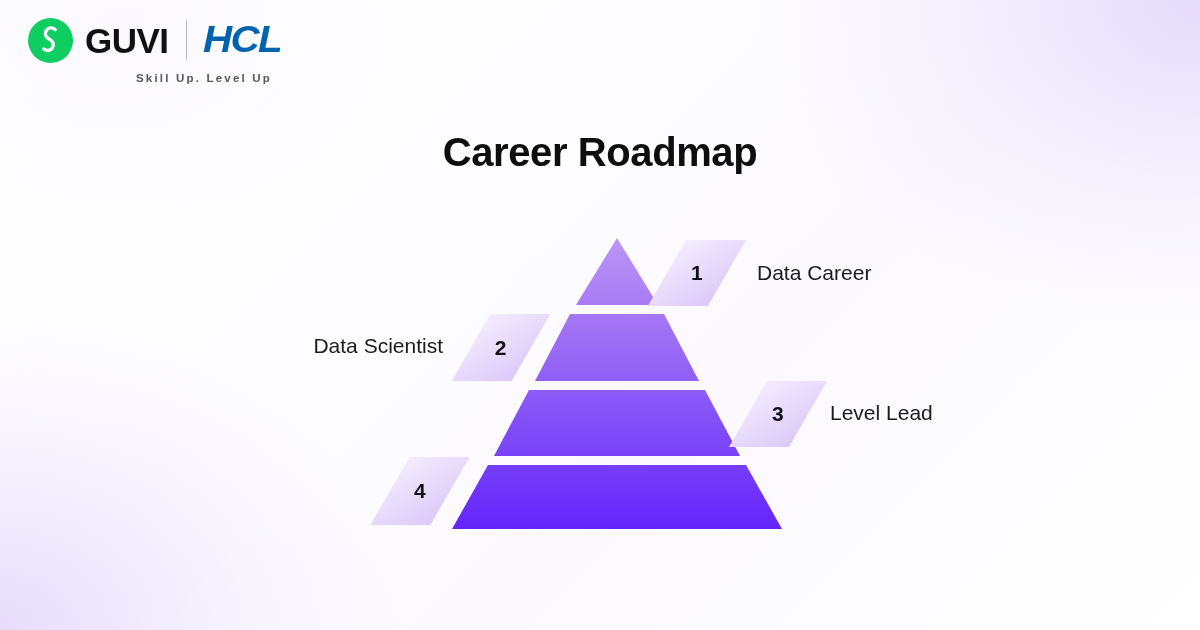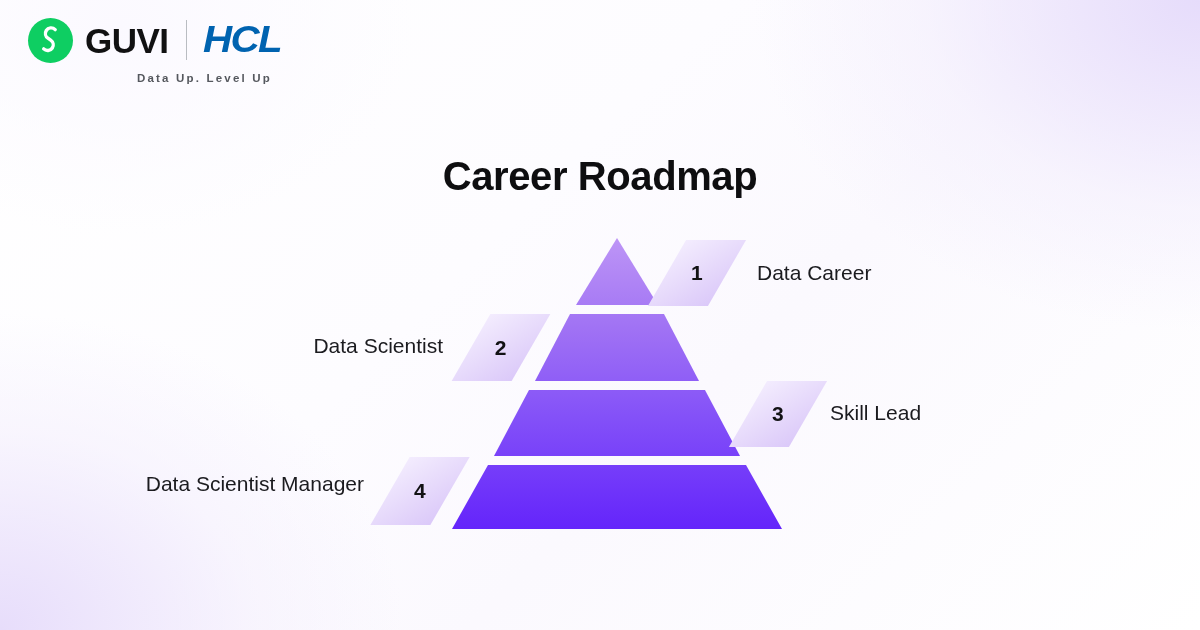--- a/index.html
+++ b/index.html
@@ -86,21 +86,20 @@
   .page-title {
     position: absolute;
     left: 0;
     top: 130px;
     width: 1200px;
     text-align: center;
     font-size: 40px;
     font-weight: 700;
     letter-spacing: -0.4px;
     color: #0e0e10;
-    margin-top: 24px;
   }
 
   
   .pyramid-area {
     position: absolute;
     left: 0;
     top: 0;
     width: 1200px;
     height: 630px;
   }
@@ -148,21 +147,21 @@
         <svg width="26" height="30" viewBox="0 0 26 30" aria-hidden="true">
           <path d="M17.2 4.6c-2.6-2.6-7.0-2.2-8.9 0.9-1.6 2.6-0.9 6.0 1.6 7.7l2.8 1.9
                    c2.6 1.8 3.3 5.3 1.6 7.9-1.9 3.0-6.1 3.4-8.6 0.9" fill="none" stroke="#ffffff" stroke-width="3.4" stroke-linecap="round"></path>
           <circle cx="13" cy="15" r="0" fill="#ffffff"></circle>
         </svg>
       </div>
       <div class="guvi-word">GUVI</div>
       <div class="brand-divider"></div>
       <div class="hcl-word">HCL</div>
     </div>
-    <div class="tagline">Data Up. Level Up</div>
+    <div class="tagline">Skill Up. Level Up</div>
   </div>
 
   <div class="page-title">Career Roadmap</div>
 
   <div class="pyramid-area">
     <svg class="pyramid-svg" width="1200" height="630" viewBox="0 0 1200 630" aria-hidden="true">
       <defs>
         <linearGradient id="pyrGrad" x1="0" y1="238" x2="0" y2="530" gradientUnits="userSpaceOnUse">
           <stop offset="0" stop-color="#bd95f6"></stop>
           <stop offset="0.30" stop-color="#a173f4"></stop>
@@ -188,17 +187,16 @@
     </div>
     <div class="badge right" style="left:748px; top:381px; width:60px; height:66px;">
       <span>3</span>
     </div>
     <div class="badge left" style="left:390px; top:457px; width:60px; height:68px;">
       <span>4</span>
     </div>
 
     <div class="tier-label right" style="left:757px; top:261px;">Data Career</div>
     <div class="tier-label left" style="right:757px; top:334px;">Data Scientist</div>
-    <div class="tier-label right" style="left:830px; top:401px;">Skill Lead</div>
-    <div class="tier-label left" style="right:836px; top:472px;">Data Scientist Manager</div>
+    <div class="tier-label right" style="left:830px; top:401px;">Level Lead</div>
   </div>
 
 </div>
 
 </body></html>

